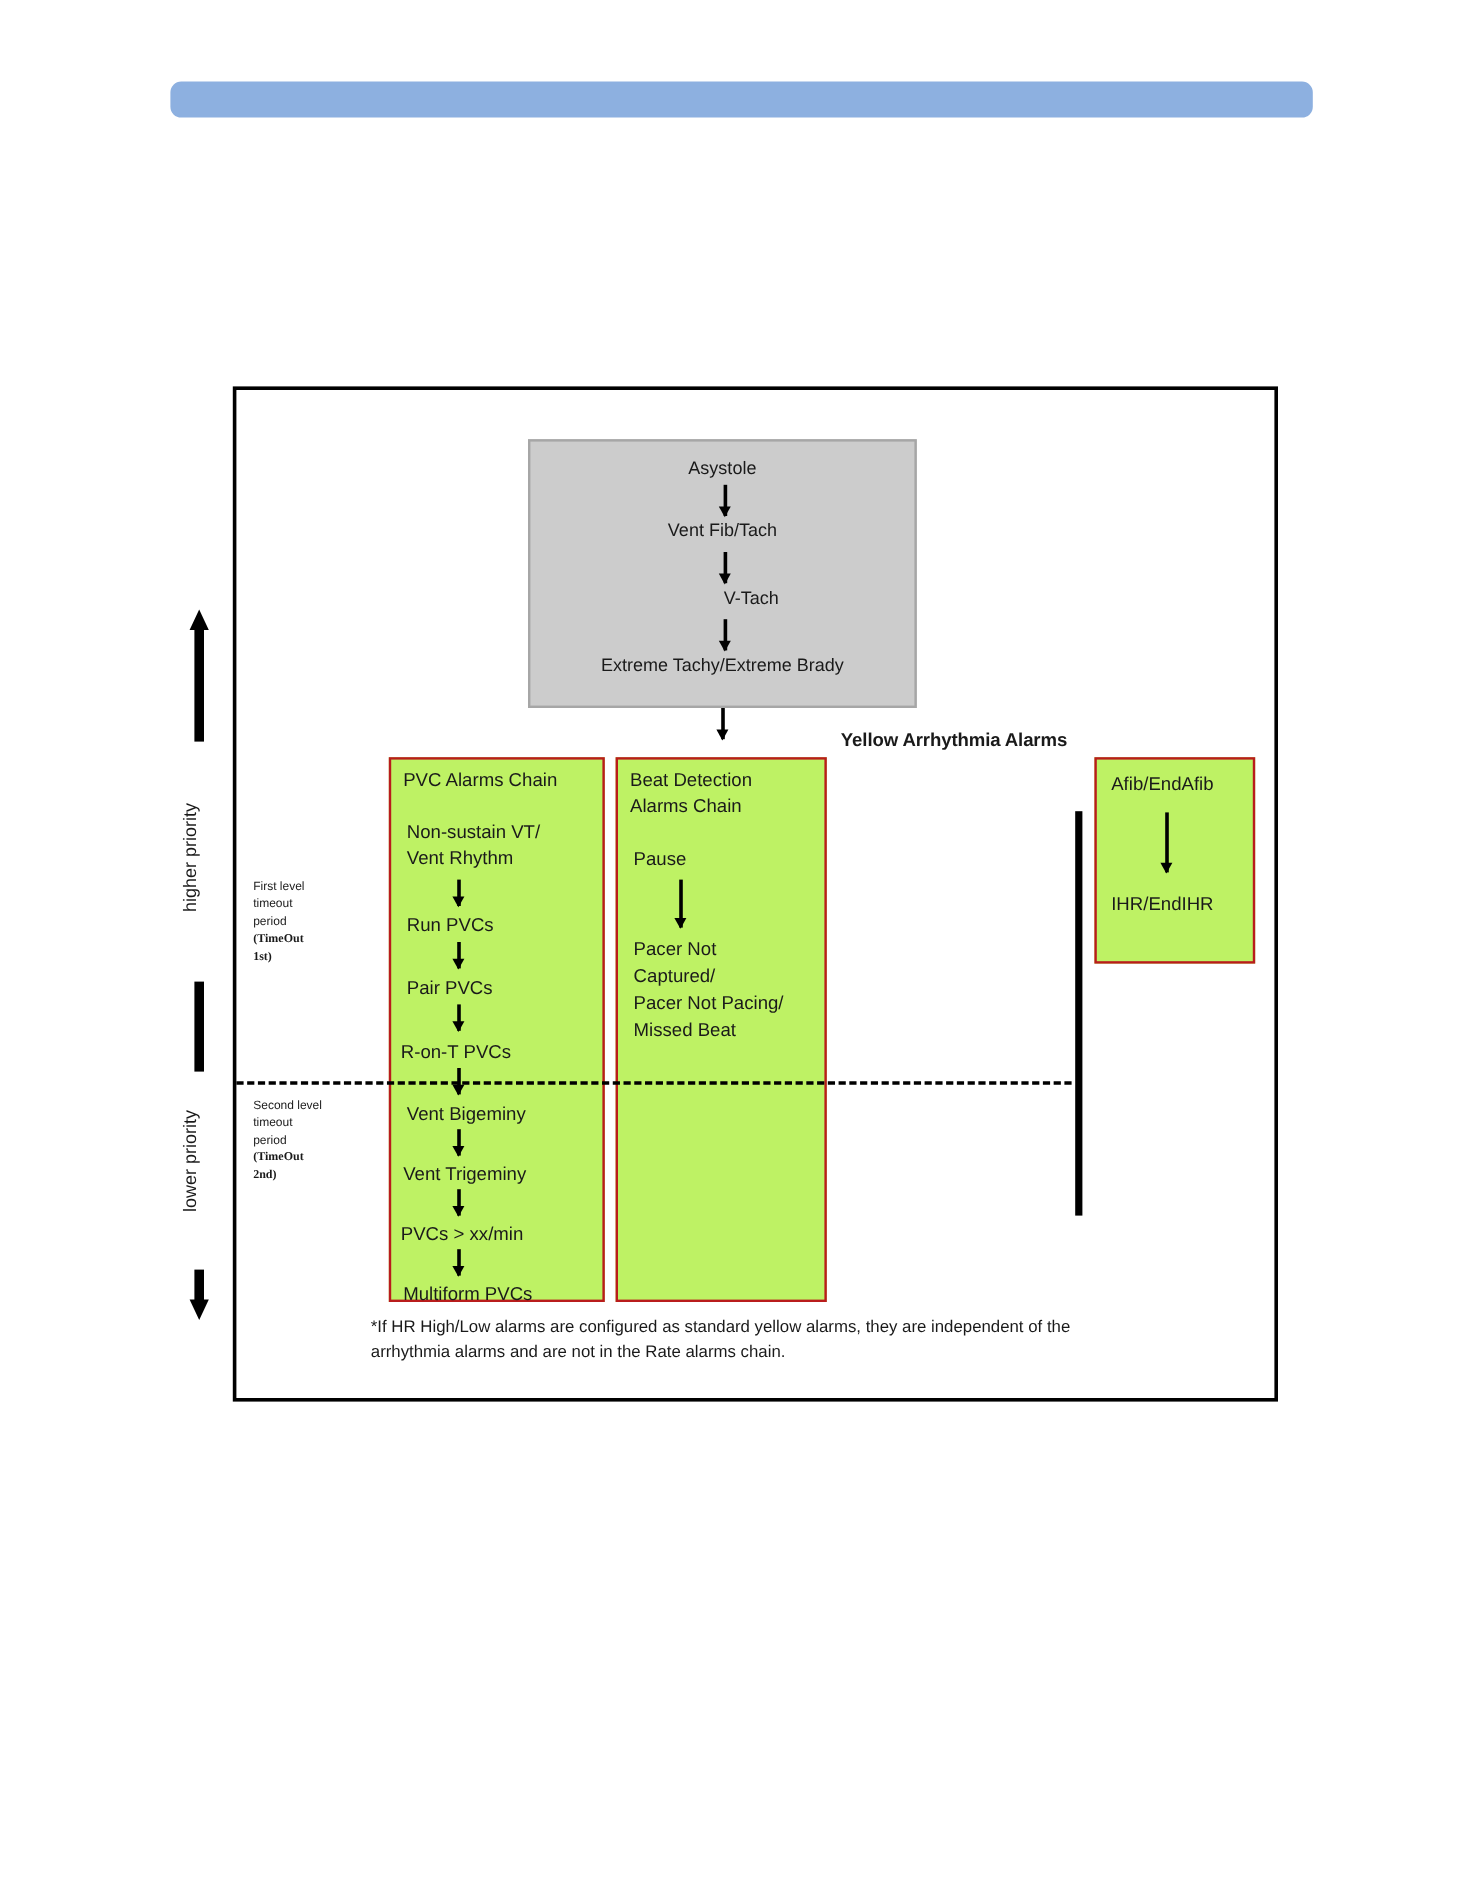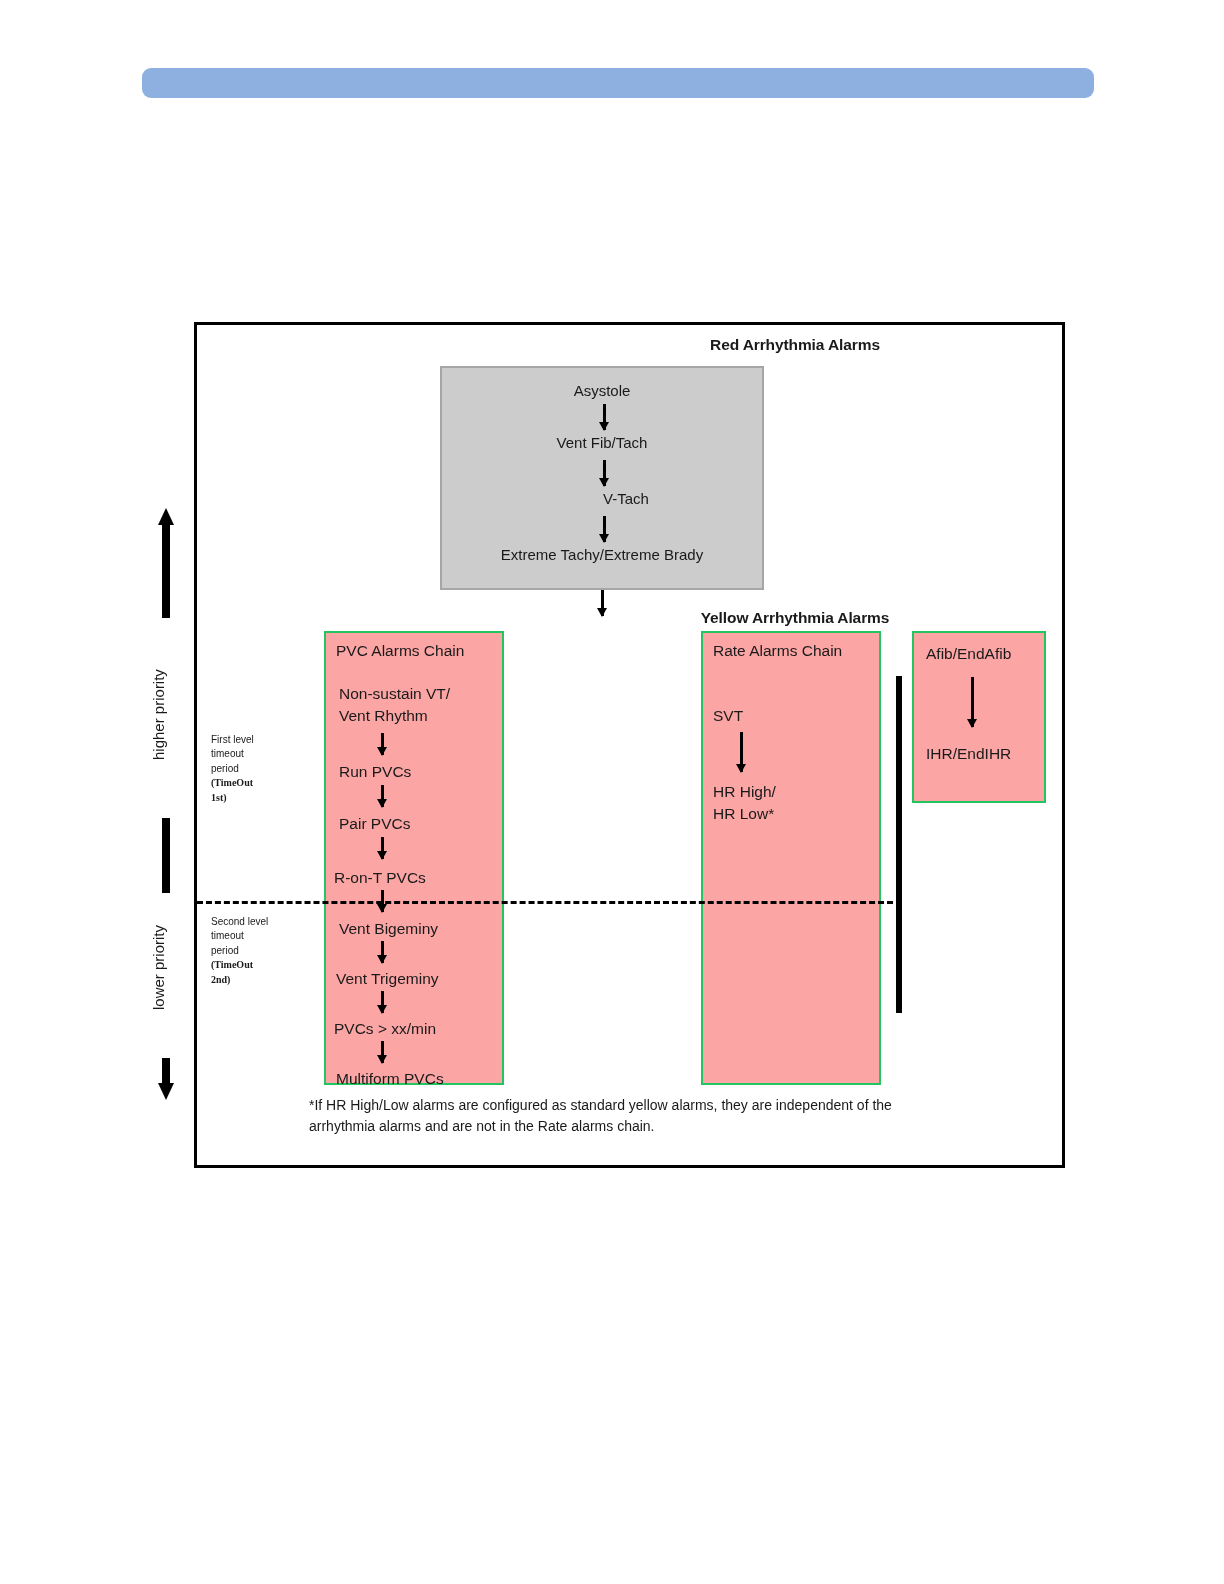--- a/index.html
+++ b/index.html
@@ -100,22 +100,22 @@
   
   #red-arrow-1 { left: 162px; top: 36px; height: 26px; }
   #red-arrow-2 { left: 162px; top: 92px; height: 26px; }
   #red-arrow-3 { left: 162px; top: 148px; height: 26px; }
   
   #red-to-yellow { left: 405px; top: 265px; height: 26px; }
 
   
   .chain-box {
     position: absolute;
-    background: #fca5a5;
-    border: 2px solid #22c55e;
+    background: #bef264;
+    border: 2px solid #b91c1c;
     box-sizing: border-box;
   }
   #pvc-box   { left: 127px; top: 306px; width: 180px; height: 454px; }
   #beat-box  { left: 316px; top: 306px; width: 176px; height: 454px; }
   #rate-box  { left: 504px; top: 306px; width: 180px; height: 454px; }
   #afib-box  { left: 715px; top: 306px; width: 134px; height: 172px; padding-left: 37px; }
 
   .box-title {
     position: absolute;
     left: 10px;
@@ -260,21 +260,20 @@
   <div class="bar"></div>
   <div class="head-down"></div>
   <div class="gap-a"></div>
   <div class="gap-b"></div>
 </div>
 <div class="vert-text" id="label-higher">higher priority</div>
 <div class="vert-text" id="label-lower">lower priority</div>
 
 <div id="diagram-frame">
 
-  <div class="section-heading" id="red-heading">Red Arrhythmia Alarms</div>
 
   <div id="red-box">
     <div class="chain-item r0">Asystole</div>
     <div class="arrow-v" id="red-arrow-1">
       <div class="shaft"></div>
         <div class="head"></div>
     </div>
     <div class="chain-item r1">Vent Fib/Tach</div>
     <div class="arrow-v" id="red-arrow-2">
       <div class="shaft"></div>
@@ -337,33 +336,36 @@
 
     <div class="node-label" id="pvc-n6">PVCs &gt; xx/min</div>
     <div class="arrow-v" id="pvc-a6">
         <div class="shaft"></div>
         <div class="head"></div>
       </div>
 
     <div class="node-label" id="pvc-n7">Multiform PVCs</div>
   </div>
 
-
-  <div class="chain-box" id="rate-box">
-    <div class="box-title">Rate Alarms Chain</div>
-
-    <div class="node-label" id="rate-n0">SVT</div>
-    <div class="arrow-v" id="rate-a0">
-        <div class="shaft"></div>
-        <div class="head"></div>
-      </div>
-
-    <div class="node-label" id="rate-n1">HR High/
-HR Low*</div>
-  </div>
+  <div class="chain-box" id="beat-box">
+    <div class="box-title">Beat Detection
+Alarms Chain</div>
+
+    <div class="node-label" id="beat-n0">Pause</div>
+    <div class="arrow-v" id="beat-a0">
+        <div class="shaft"></div>
+        <div class="head"></div>
+      </div>
+
+    <div class="node-label" id="beat-n1">Pacer Not
+Captured/
+Pacer Not Pacing/
+Missed Beat</div>
+  </div>
+
 
   <div class="chain-box" id="afib-box">
     <div class="node-label" id="afib-n0">Afib/EndAfib</div>
     <div class="arrow-v" id="afib-a0">
         <div class="shaft"></div>
         <div class="head"></div>
       </div>
     <div class="node-label" id="afib-n1">IHR/EndIHR</div>
   </div>
 

